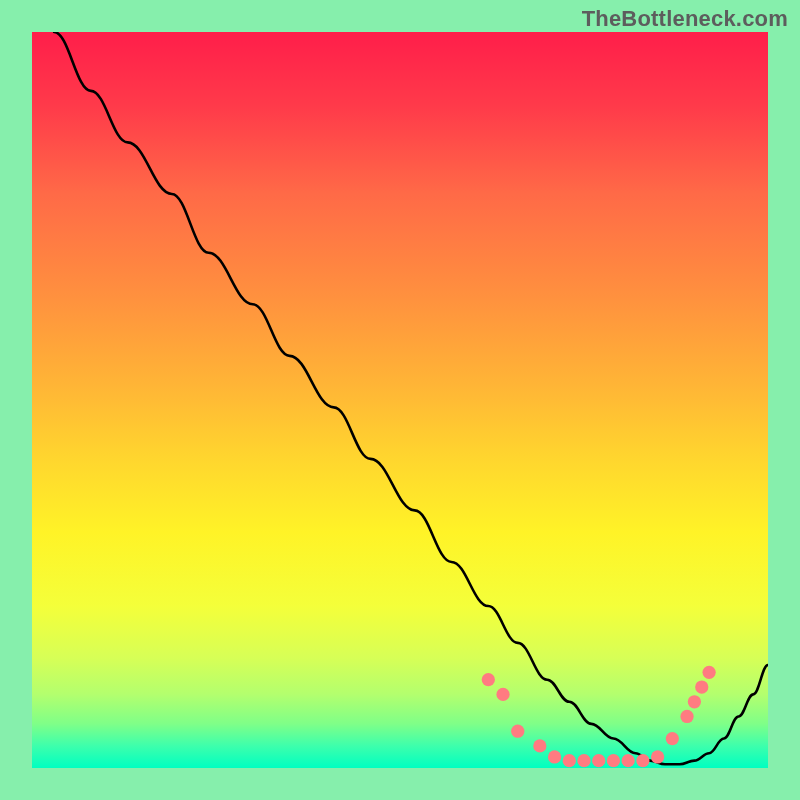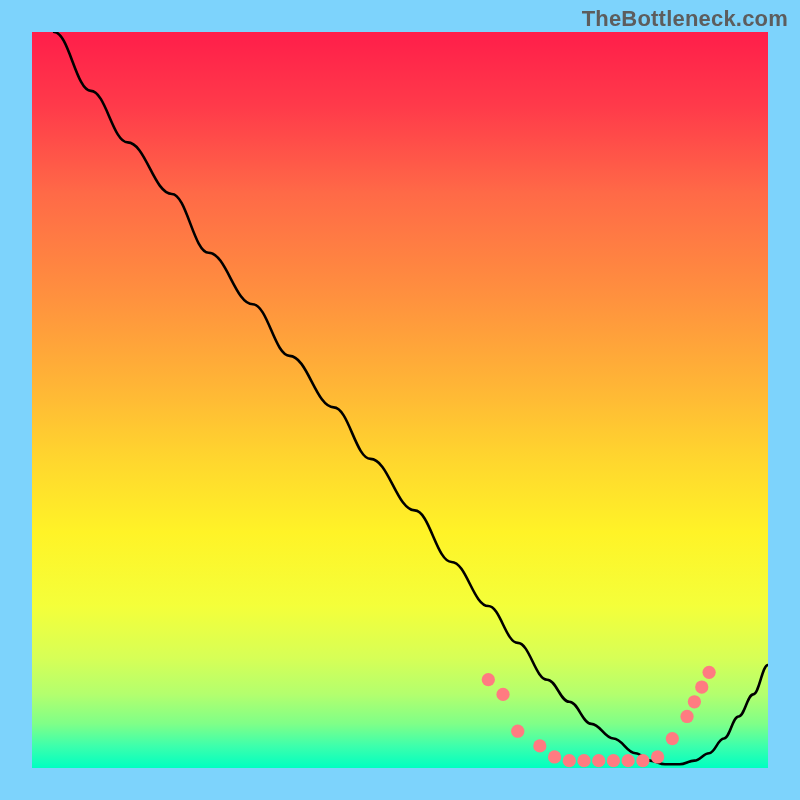--- a/index.html
+++ b/index.html
@@ -8,21 +8,21 @@
     width: 800px;
     height: 800px;
     background: #000;
     overflow: hidden;
     font-family: Arial, Helvetica, sans-serif;
   }
   .frame {
     position: relative;
     width: 800px;
     height: 800px;
-    background: #7dd3fc;
+    background: #86efac;
   }
   .watermark {
     position: absolute;
     top: 6px;
     right: 12px;
     color: #5d5d5d;
     font-size: 22px;
     font-weight: 600;
     letter-spacing: 0.2px;
     z-index: 20;

